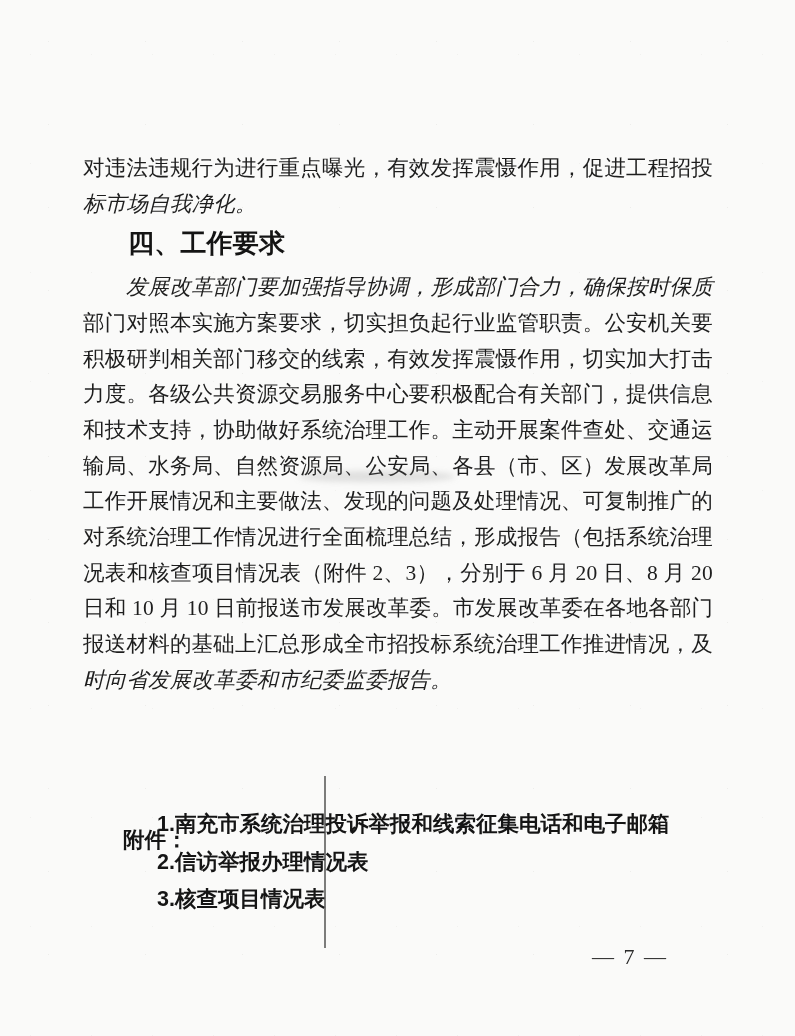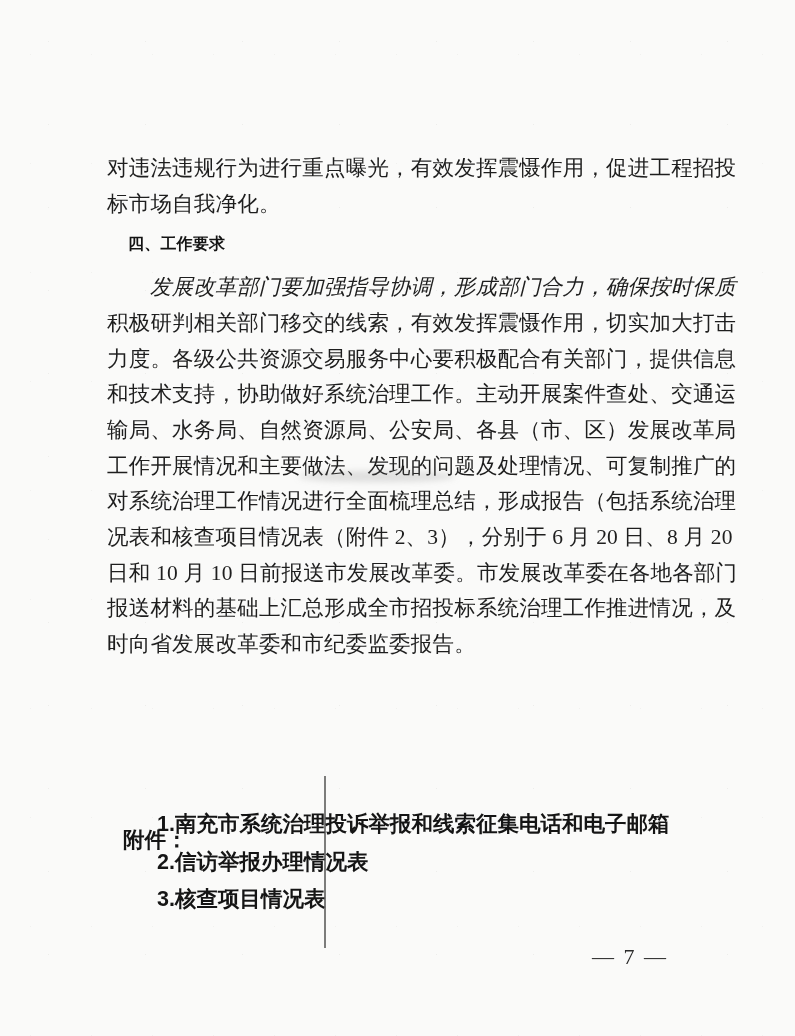--- a/index.html
+++ b/index.html
@@ -27,36 +27,36 @@
     font-size: 21.5px;
     line-height: 35.7px;
     letter-spacing: 0.2px;
   }
 
   .line {
     text-align: justify;
     text-align-last: justify;
     text-justify: inter-character;
     white-space: nowrap;
-    margin-left: 24px;
   }
   .para .line:last-child {
     text-align-last: left;
+    font-style: italic;
   }
   .para-main .line:first-child {
     text-indent: 43px;
     font-style: italic;
   }
 
   .heading {
     margin-top: 4px;
     padding-left: 45px;
     font-family: "Liberation Sans", sans-serif;
     font-weight: 700;
-    font-size: 16px;
+    font-size: 26px;
     line-height: 35.7px;
     color: #141414;
   }
 
   .para-main { margin-top: 8px; }
 
   .attachments {
     position: absolute;
     left: 123px;
     top: 806px;
@@ -114,20 +114,21 @@
 
     <div class="para para-intro">
         <div class="line">对违法违规行为进行重点曝光，有效发挥震慑作用，促进工程招投</div>
         <div class="line">标市场自我净化。</div>
       </div>
 
     <div class="heading">四、工作要求</div>
 
     <div class="para para-main">
         <div class="line">发展改革部门要加强指导协调，形成部门合力，确保按时保质</div>
+        <div class="line">部门对照本实施方案要求，切实担负起行业监管职责。公安机关要</div>
         <div class="line">积极研判相关部门移交的线索，有效发挥震慑作用，切实加大打击</div>
         <div class="line">力度。各级公共资源交易服务中心要积极配合有关部门，提供信息</div>
         <div class="line">和技术支持，协助做好系统治理工作。主动开展案件查处、交通运</div>
         <div class="line">输局、水务局、自然资源局、公安局、各县（市、区）发展改革局</div>
         <div class="line">工作开展情况和主要做法、发现的问题及处理情况、可复制推广的</div>
         <div class="line">对系统治理工作情况进行全面梳理总结，形成报告（包括系统治理</div>
         <div class="line">况表和核查项目情况表（附件 2、3），分别于 6 月 20 日、8 月 20</div>
         <div class="line">日和 10 月 10 日前报送市发展改革委。市发展改革委在各地各部门</div>
         <div class="line">报送材料的基础上汇总形成全市招投标系统治理工作推进情况，及</div>
         <div class="line">时向省发展改革委和市纪委监委报告。</div>

